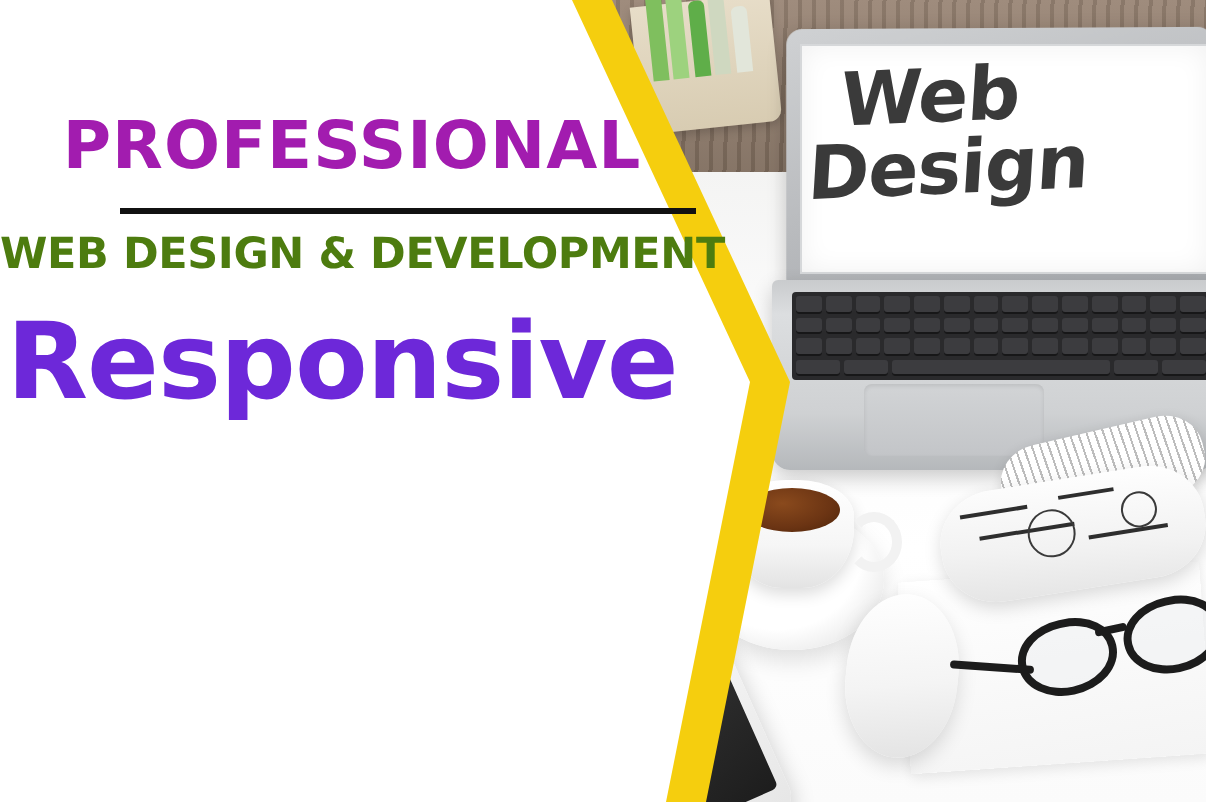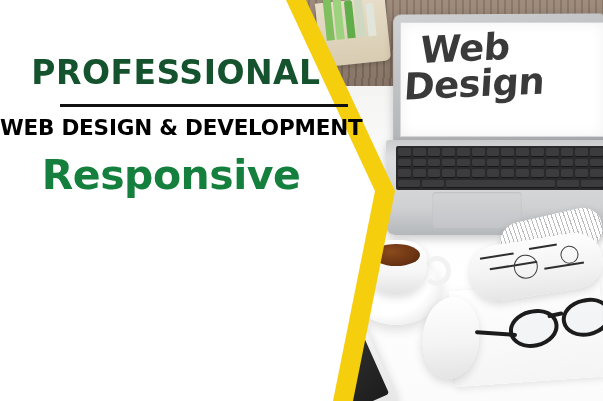--- a/index.html
+++ b/index.html
@@ -305,56 +305,56 @@
     width: 603px; height: 401px;
     background: #ffffff;
     clip-path: polygon(0 0, 286px 0, 375px 191px, 333px 401px, 0 401px);
   }
 
   .headline-1 {
     position: absolute;
     left: 0; top: 56px;
     width: 352px;
     text-align: center;
-    color: #14532d;
+    color: #a21caf;
     font-family: "DejaVu Sans", sans-serif;
     font-weight: 700;
     font-size: 33px;
     letter-spacing: 0.5px;
     line-height: 1;
     white-space: nowrap;
   }
   .rule {
     position: absolute;
     left: 60px; top: 104px;
     width: 288px; height: 3px;
     background: #111111;
   }
   .headline-2 {
     position: absolute;
     left: 0; top: 117px;
     width: 352px;
     text-align: center;
-    color: #000000;
+    color: #4d7c0f;
     font-family: "DejaVu Sans", sans-serif;
     font-weight: 700;
     font-size: 21.5px;
     letter-spacing: -0.2px;
     line-height: 1;
     white-space: nowrap;
   }
   .headline-3 {
     position: absolute;
     left: 0; top: 155px;
     width: 342px;
     text-align: center;
-    color: #15803d;
+    color: #6d28d9;
     font-family: "DejaVu Sans", sans-serif;
     font-weight: 700;
-    font-size: 41px;
+    font-size: 53px;
     letter-spacing: -0.5px;
     line-height: 1;
     white-space: nowrap;
   }
   .tech-list {
     position: absolute;
     left: 0; top: 233px;
     width: 336px;
     text-align: center;
     color: #cc6a14;

